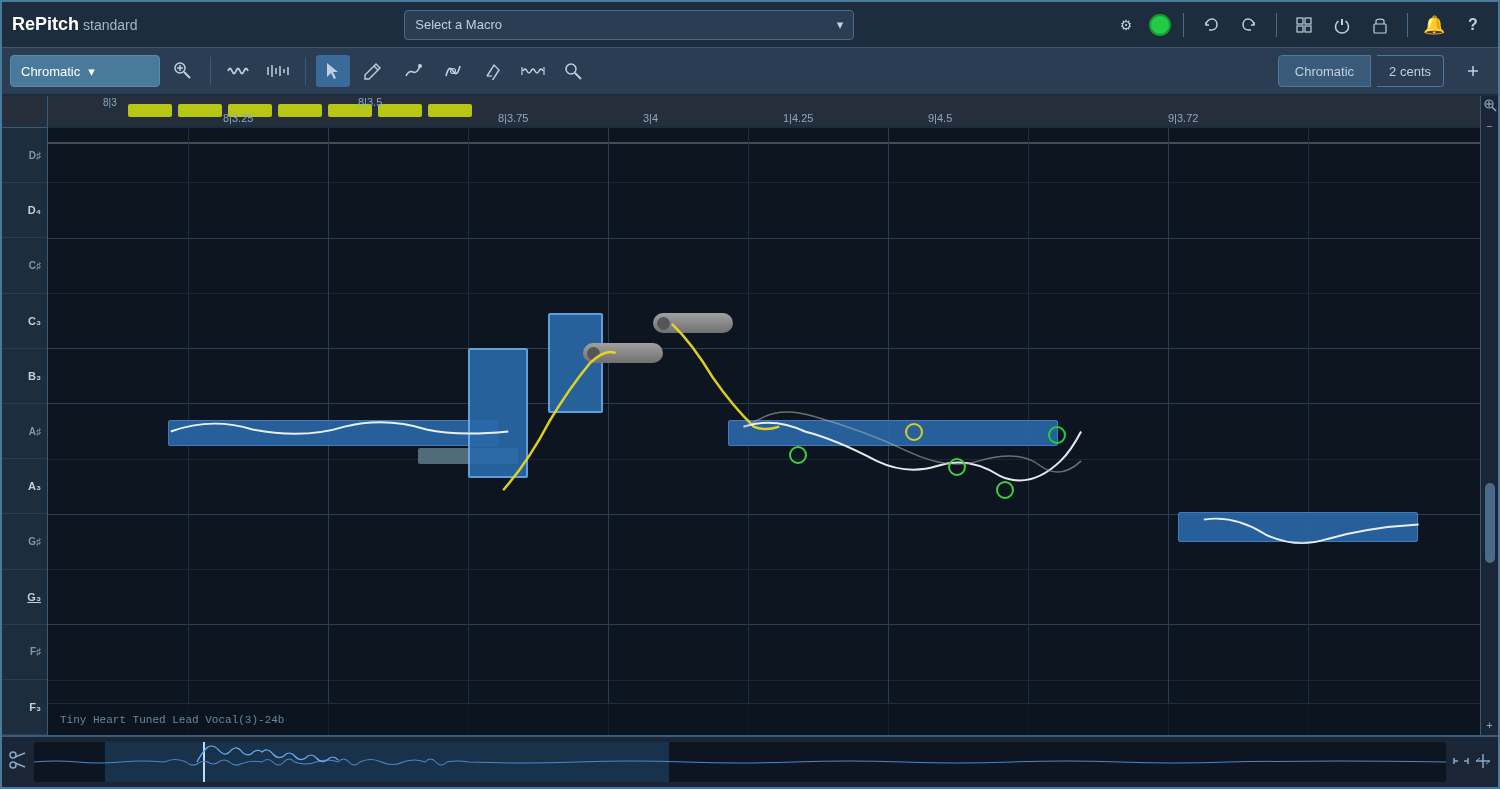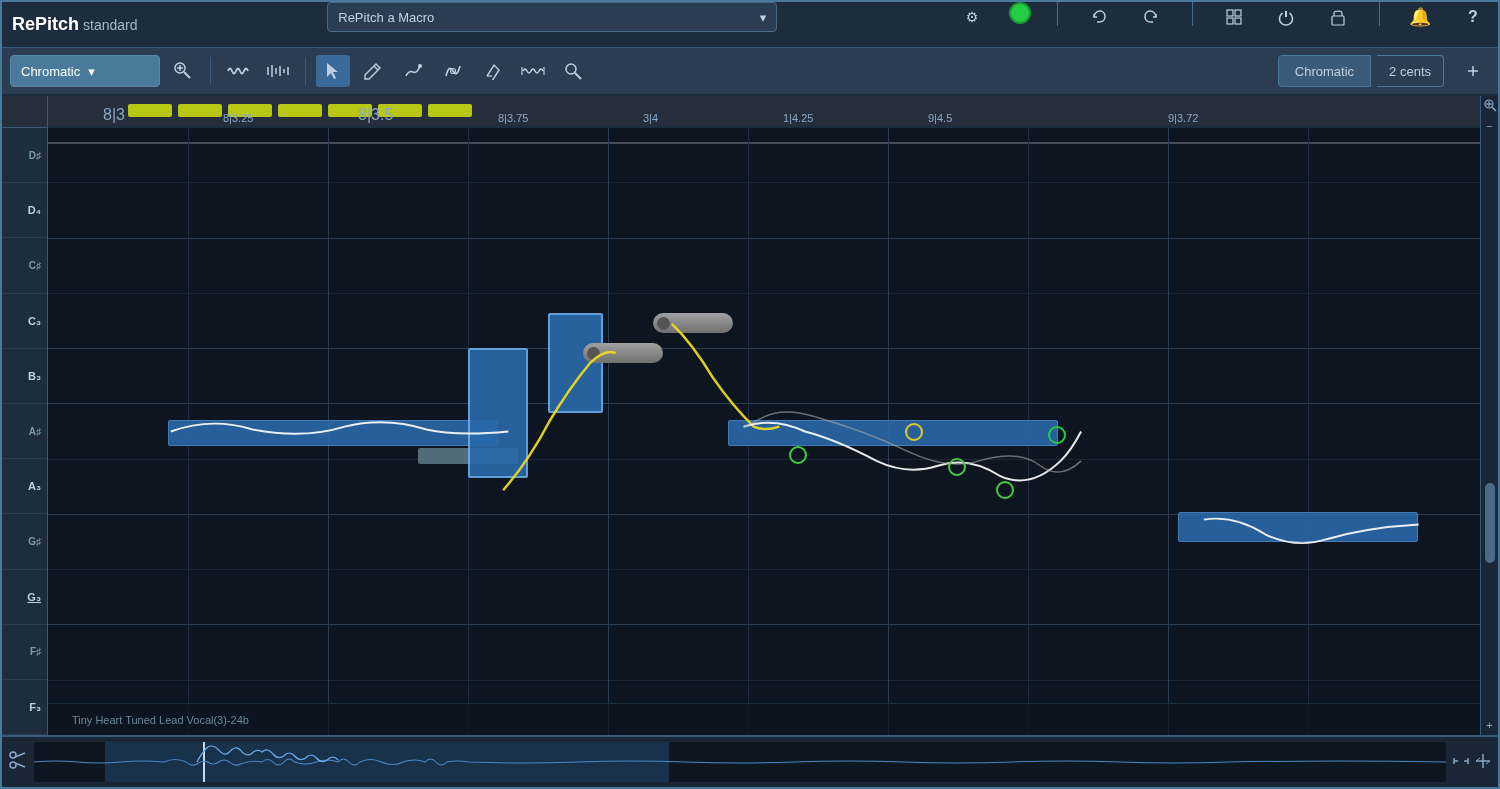--- a/index.html
+++ b/index.html
@@ -18,22 +18,23 @@
       border: 2px solid #4a7a9b;
       display: flex;
       flex-direction: column;
     }
 
     
     .top-toolbar {
       height: 46px;
       background: #1e2d3d;
       display: flex;
+      align-items: center;
       padding: 0 10px;
-      gap: 22px;
+      gap: 8px;
       border-bottom: 1px solid #3a5a7a;
       flex-shrink: 0;
     }
 
     .app-logo {
       display: flex;
       align-items: center;
       gap: 4px;
       margin-right: 10px;
     }
@@ -255,24 +256,25 @@
       pointer-events: none;
     }
 
     
     .info-bar {
       height: 28px;
       background: #0d1520;
       border-top: 1px solid #1a2d3d;
       display: flex;
       align-items: center;
-      padding: 0 24px;
+      padding: 0 12px;
       color: #6a8898;
       font-size: 11px;
       flex-shrink: 0;
+      font-family: Liberation Mono, monospace;
     }
 
     
     .right-scrollbar {
       width: 18px;
       background: #1a2535;
       border-left: 1px solid #3a5a7a;
       display: flex;
       flex-direction: column;
       align-items: center;
@@ -369,21 +371,21 @@
 
 <div class="app-container">
 
   <div class="top-toolbar">
     <div class="app-logo">
       <span class="logo-repitch">RePitch</span>
       <span class="logo-standard">standard</span>
     </div>
 
     <div class="macro-select">
-      <span>RePitch a Macro</span>
+      <span>Select a Macro</span>
       <span>▾</span>
     </div>
 
     <div class="toolbar-icon">⚙</div>
 
     <div class="status-green"></div>
 
     <div class="toolbar-separator"></div>
 
     <div class="toolbar-icon">
@@ -553,23 +555,23 @@
           <div style="position:absolute; top:8px; left:80px; display:flex; gap:6px;">
             <div style="width:44px; height:13px; background:#c8d810; border-radius:2px; opacity:0.9;"></div>
             <div style="width:44px; height:13px; background:#c8d810; border-radius:2px; opacity:0.9;"></div>
             <div style="width:44px; height:13px; background:#c8d810; border-radius:2px; opacity:0.9;"></div>
             <div style="width:44px; height:13px; background:#c8d810; border-radius:2px; opacity:0.9;"></div>
             <div style="width:44px; height:13px; background:#c8d810; border-radius:2px; opacity:0.9;"></div>
             <div style="width:44px; height:13px; background:#c8d810; border-radius:2px; opacity:0.9;"></div>
             <div style="width:44px; height:13px; background:#c8d810; border-radius:2px; opacity:0.9;"></div>
           </div>
 
-          <div style="position:absolute; bottom:2px; left:55px; color:#8aa8c8; font-size:16px;">8|3</div>
+          <div style="position:absolute; bottom:18px; left:55px; color:#8aa8c8; font-size:10px;">8|3</div>
           <div style="position:absolute; bottom:2px; left:175px; color:#8aa8c8; font-size:11px;">8|3.25</div>
-          <div style="position:absolute; bottom:2px; left:310px; color:#8aa8c8; font-size:16px;">8|3.5</div>
+          <div style="position:absolute; bottom:18px; left:310px; color:#8aa8c8; font-size:11px;">8|3.5</div>
           <div style="position:absolute; bottom:2px; left:450px; color:#8aa8c8; font-size:11px;">8|3.75</div>
           <div style="position:absolute; bottom:2px; left:595px; color:#8aa8c8; font-size:11px;">3|4</div>
           <div style="position:absolute; bottom:2px; left:735px; color:#8aa8c8; font-size:11px;">1|4.25</div>
           <div style="position:absolute; bottom:2px; left:880px; color:#8aa8c8; font-size:11px;">9|4.5</div>
           <div style="position:absolute; bottom:2px; left:1120px; color:#8aa8c8; font-size:11px;">9|3.72</div>
         </div>
 
         <div class="pitch-grid">
 
           <div style="position:absolute; top:0; left:0; right:0; bottom:0; display:flex; flex-direction:column;">

